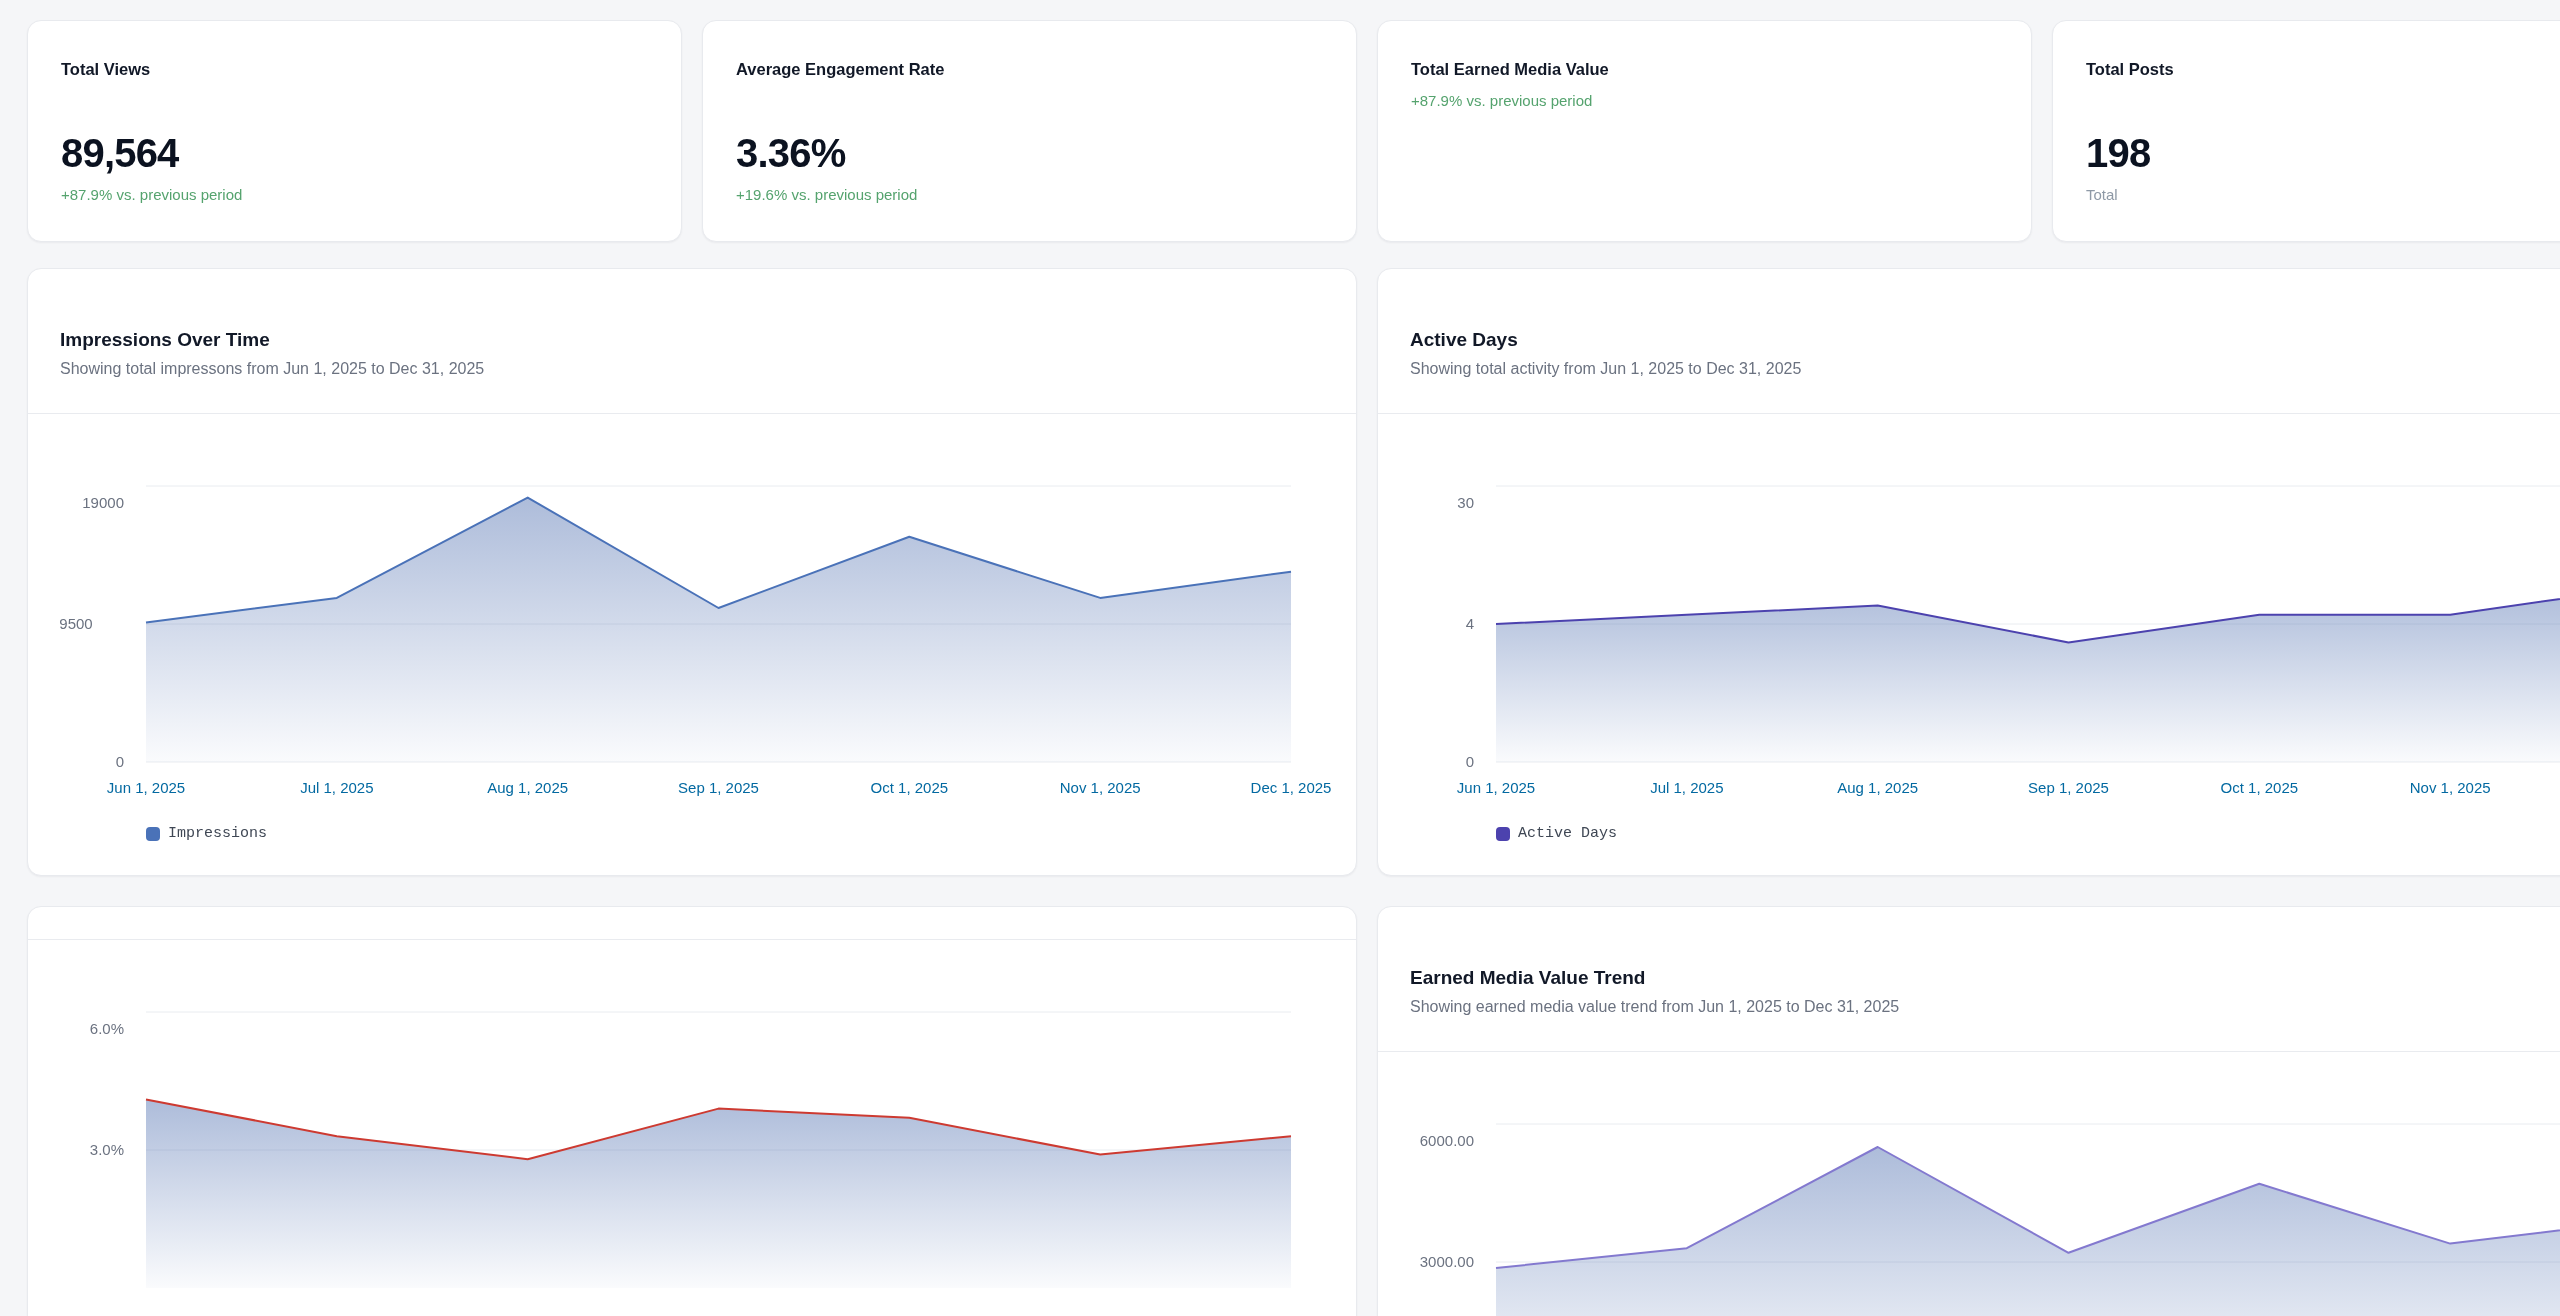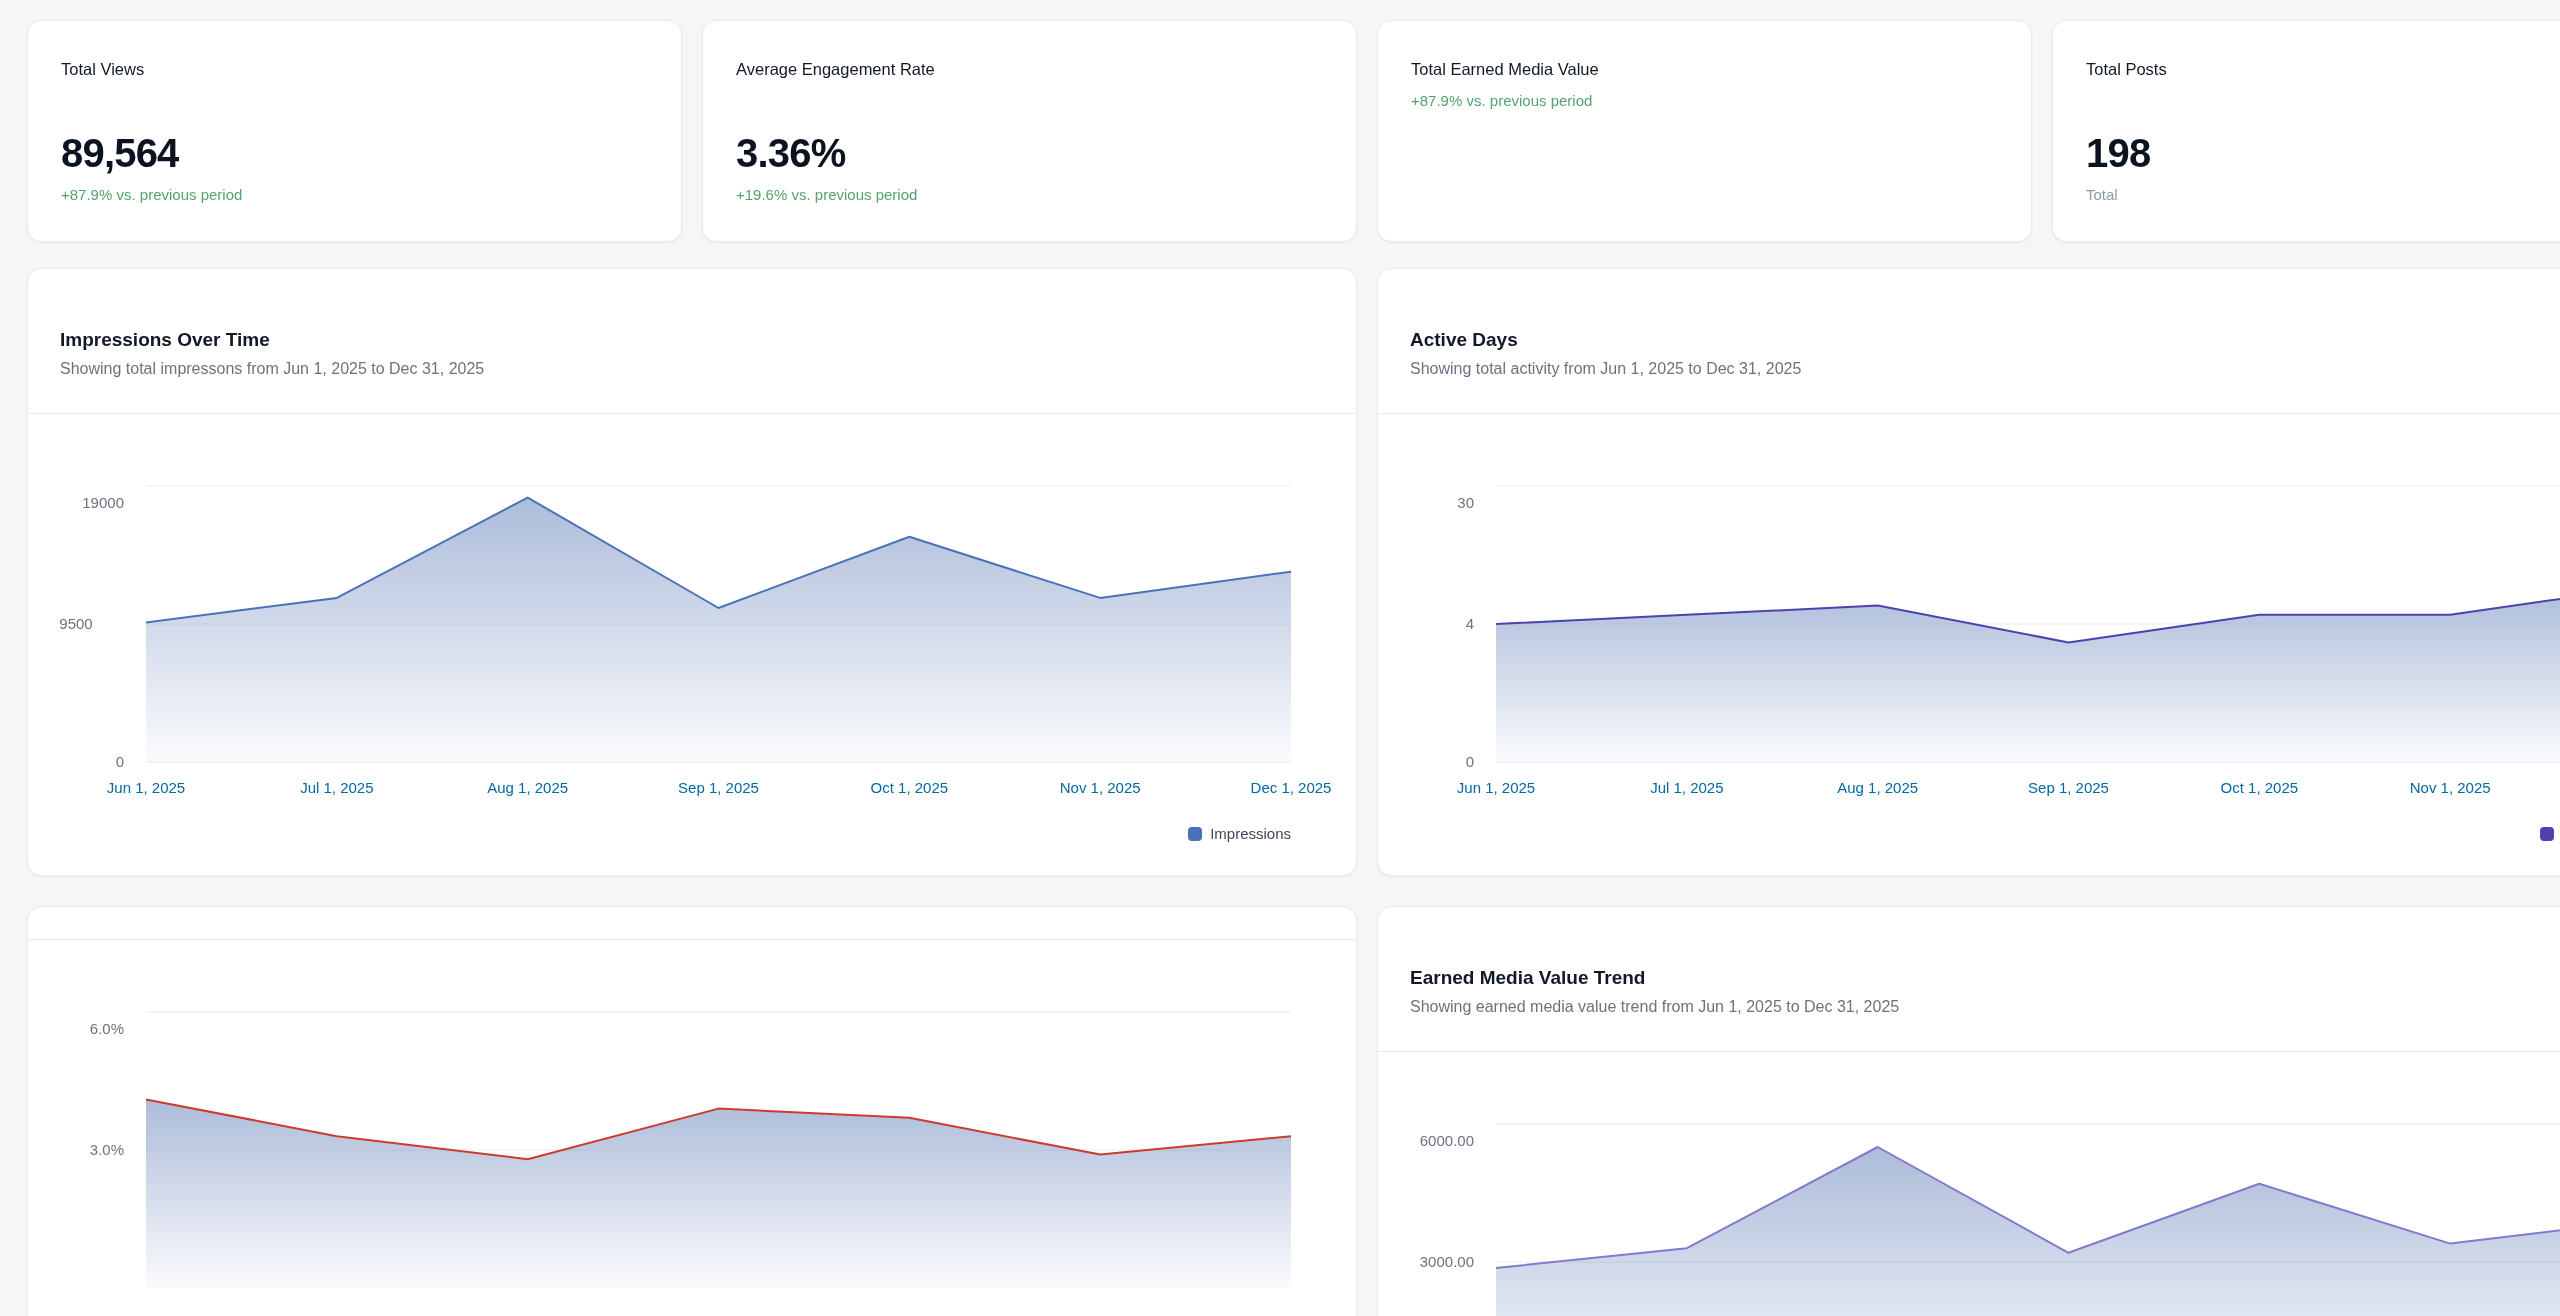--- a/index.html
+++ b/index.html
@@ -18,21 +18,21 @@
   .row-stats { margin-bottom:26px; }
   .row-charts { margin-bottom:30px; }
   .card {
     background:#ffffff;
     border:1px solid #e8eaee;
     border-radius:14px;
     box-shadow:0 1px 2px rgba(16,24,40,0.05);
   }
   
   .stat-card { padding:36px 33px 0 33px; overflow:hidden; }
-  .stat-title { font-size:16.5px; line-height:24px; font-weight:400; color:#111827; }
+  .stat-title { font-size:16.5px; line-height:24px; font-weight:700; color:#111827; }
   .stat-value { margin-top:50px; font-size:40px; line-height:44px; font-weight:700; letter-spacing:-0.8px; color:#0b1220; }
   .stat-change { margin-top:10px; font-size:15px; line-height:20px; }
   .stat-change.increase { color:#55a36e; }
   .stat-change.neutral  { color:#8e99a6; }
   
   .chart-card { overflow:hidden; position:relative; }
   .chart-header { padding:58px 32px 0 32px; }
   .chart-title { font-size:19px; line-height:26px; font-weight:700; color:#111827; }
   .chart-subtitle { margin-top:4px; font-size:16px; line-height:24px; color:#6b7280; }
   .chart-divider { height:1px; background:#e9ebef; margin-top:32px; }
@@ -41,21 +41,21 @@
   .ytick {
     position:absolute; left:0; width:96px; text-align:right;
     font-size:15px; line-height:20px; color:#6b7280; white-space:nowrap;
   }
   .xlabel {
     position:absolute; width:150px; margin-left:-75px; text-align:center; top:364px;
     font-size:15px; line-height:20px; color:#0369a1; white-space:nowrap;
   }
   .legend {
     position:absolute; left:118px; width:1145px; top:410px;
-    display:flex; align-items:center; justify-content:flex-end; gap:8px;
+    display:flex; align-items:center; justify-content:flex-start; gap:8px;font-family:Liberation Mono, monospace;
   }
   .legend-swatch { width:14px; height:14px; border-radius:4px; flex:0 0 auto; }
   .legend-label { font-size:15px; line-height:20px; color:#3f4754; }
   .defs-svg { position:absolute; width:0; height:0; }
 </style>
 </head>
 <body>
 
 <svg class="defs-svg" aria-hidden="true">
   <defs>

